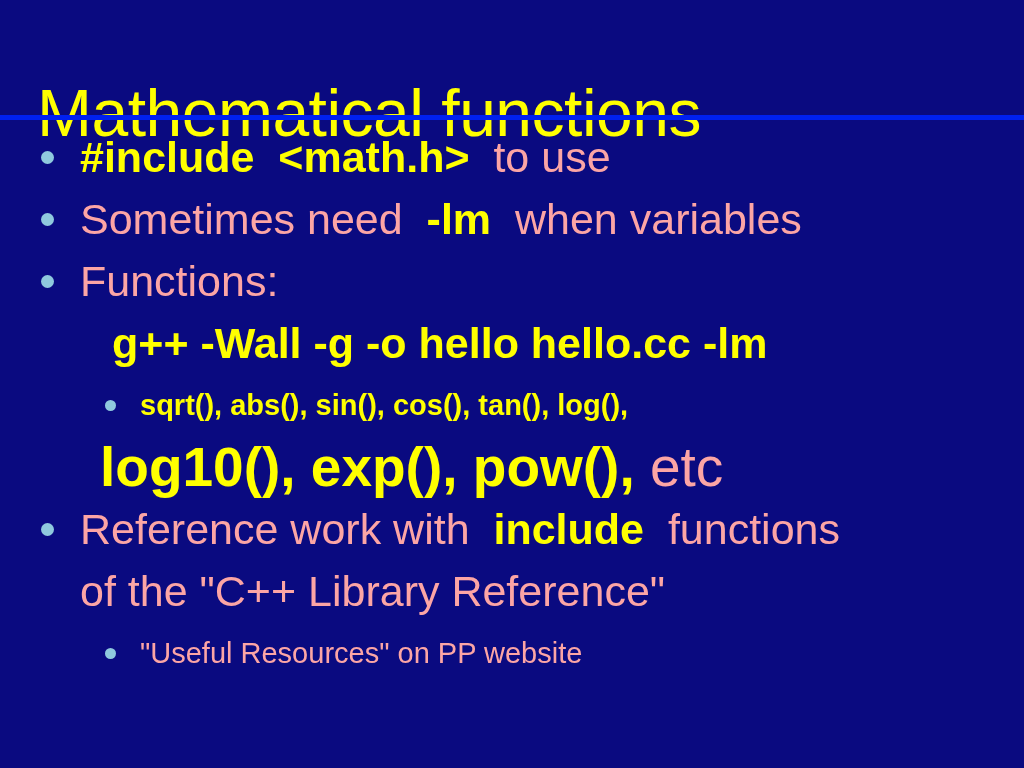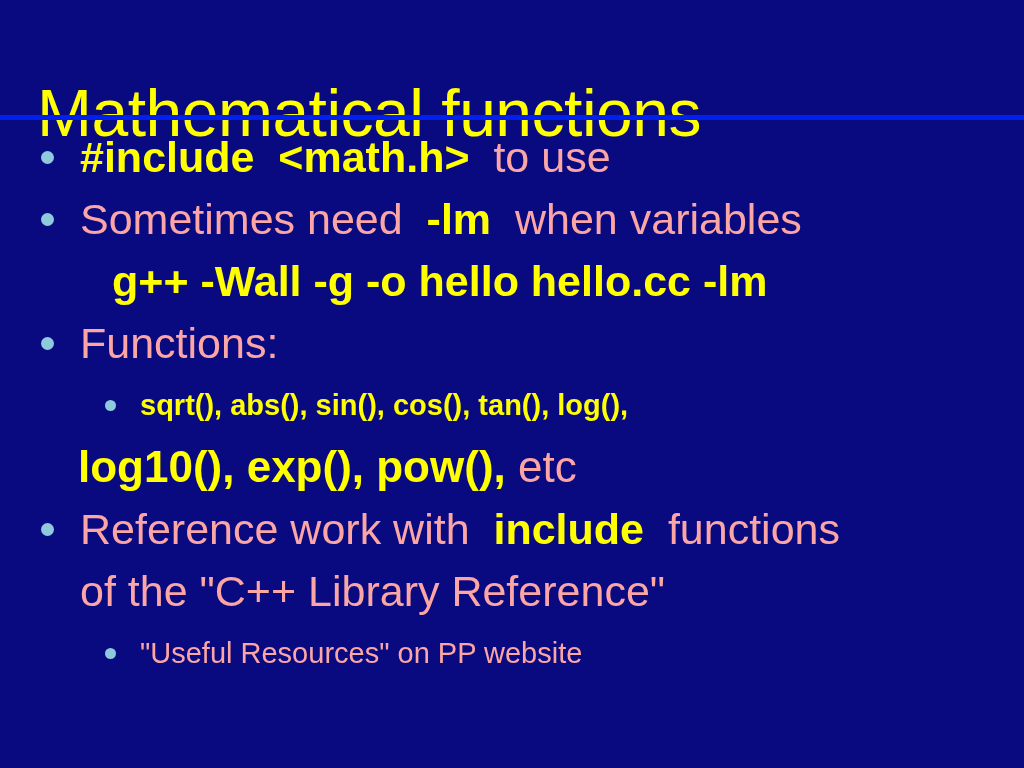--- a/index.html
+++ b/index.html
@@ -61,21 +61,21 @@
 
   
   .line.l1 { padding-left: 80px; }
   
   .line.l1cont { padding-left: 80px; }
   
   .line.l1code { padding-left: 112px; }
   
   .line.l2 { padding-left: 140px; font-size: 29px; }
   
-  .line.l2cont { padding-left: 78px; font-size: 44px; }
+  .line.l2cont { padding-left: 100px; font-size: 55px; }
 
   .bullet1 {
     position: absolute;
     left: 41px;
     top: 25px;
     width: 13px;
     height: 13px;
     border-radius: 50%;
     background: #8FC9DE;
   }
@@ -97,22 +97,22 @@
 
 <div class="slide">
 
   <h1 class="slide-title">Mathematical functions</h1>
 
   <div class="title-rule"></div>
 
   <div class="body" id="bullet-list">
       <div class="line l1"><span class="bullet1"></span><span class="y">#include</span><span class="w">&nbsp;&nbsp;</span><span class="y">&lt;math.h&gt;</span><span class="w">&nbsp;&nbsp;</span><span class="w">to use</span></div>
       <div class="line l1"><span class="bullet1"></span><span class="w">Sometimes need</span><span class="w">&nbsp;&nbsp;</span><span class="y">-lm</span><span class="w">&nbsp;&nbsp;</span><span class="w">when variables</span></div>
+      <div class="line l1"><span class="bullet1"></span><span class="w">Functions:</span></div>
       <div class="line l1code"><span class="y">g++  -Wall  -g  -o  hello  hello.cc  -lm</span></div>
-      <div class="line l1"><span class="bullet1"></span><span class="w">Functions:</span></div>
       <div class="line l2"><span class="bullet2"></span><span class="y">sqrt(), abs(), sin(), cos(), tan(), log(),</span></div>
       <div class="line l2cont"><span class="y">log10(), exp(), pow(),</span><span class="w">&nbsp;</span><span class="w">etc</span></div>
       <div class="line l1"><span class="bullet1"></span><span class="w">Reference work with</span><span class="w">&nbsp;&nbsp;</span><span class="y">include</span><span class="w">&nbsp;&nbsp;</span><span class="w">functions</span></div>
       <div class="line l1cont"><span class="w">of the "C++ Library Reference"</span></div>
       <div class="line l2"><span class="bullet2"></span><span class="w">"Useful Resources" on PP website</span></div>
     </div>
 
 </div>
 
 </body></html>

